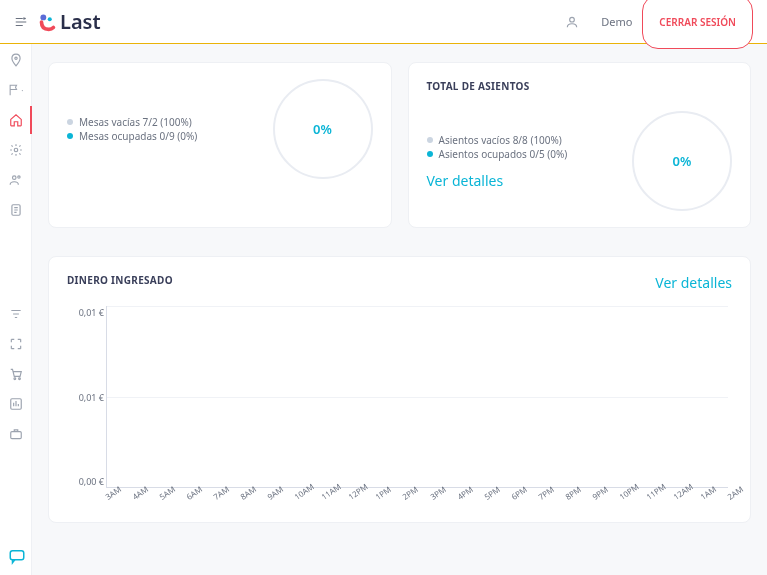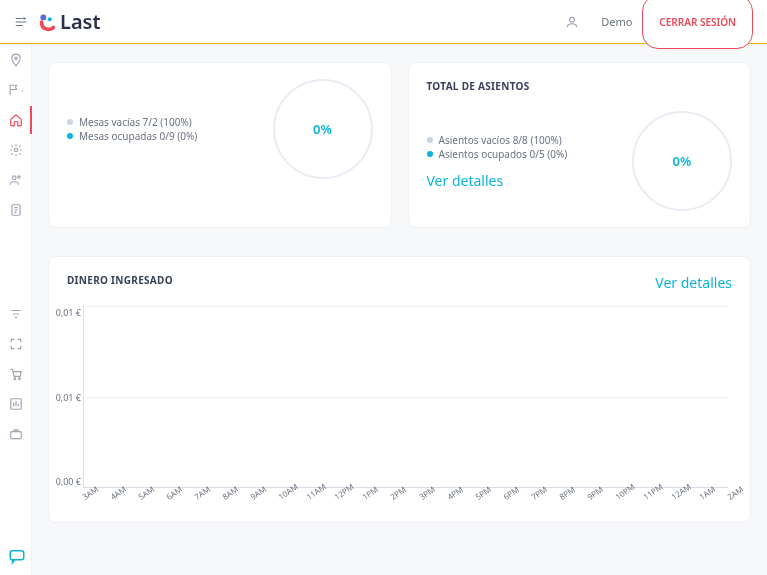--- a/index.html
+++ b/index.html
@@ -25,21 +25,21 @@
 .leg-item{display:flex;align-items:center;gap:6px}
 .dot{width:6px;height:6px;border-radius:50%}
 .dot-grey{background:#cbd5e1}
 .dot-teal{background:#0bb5d6}
 .donut{width:100px;height:100px;border-radius:50%;border:2px solid #e9ecf2;display:flex;align-items:center;justify-content:center;margin-left:auto}
 .donut-val{color:#0bb5d6;font-size:13px;font-weight:600}
 .linkish{color:#0bb5d6;font-size:14px;margin-top:10px;cursor:pointer;display:inline-block}
 .big-card{margin-top:28px}
 .big-head{display:flex;align-items:flex-start;margin-bottom:14px}
 .big-head .linkish{margin-top:0;margin-left:auto}
-.chart{position:relative;height:200px;margin-left:16px;margin-right:4px}
+.chart{position:relative;height:200px;margin-left:39px;margin-right:4px}
 .y-axis{position:absolute;left:-36px;top:0;bottom:18px;display:flex;flex-direction:column;justify-content:space-between}
 .y-tick{font-size:9px;color:#6b7280;text-align:right;width:34px}
 .plot{position:absolute;left:0;right:0;top:0;bottom:18px;border-left:1px solid #d8dce6;border-bottom:1px solid #d8dce6}
 .grid-line{position:absolute;left:0;right:0;border-top:1px solid #f0f2f6}
 .x-axis{position:absolute;left:0;right:0;bottom:-4px;height:18px}
 .x-tick{position:absolute;font-size:8px;color:#6b7280;transform:rotate(-35deg);transform-origin:left center;white-space:nowrap}
 svg{display:block}
 </style>
 </head>
 <body>

